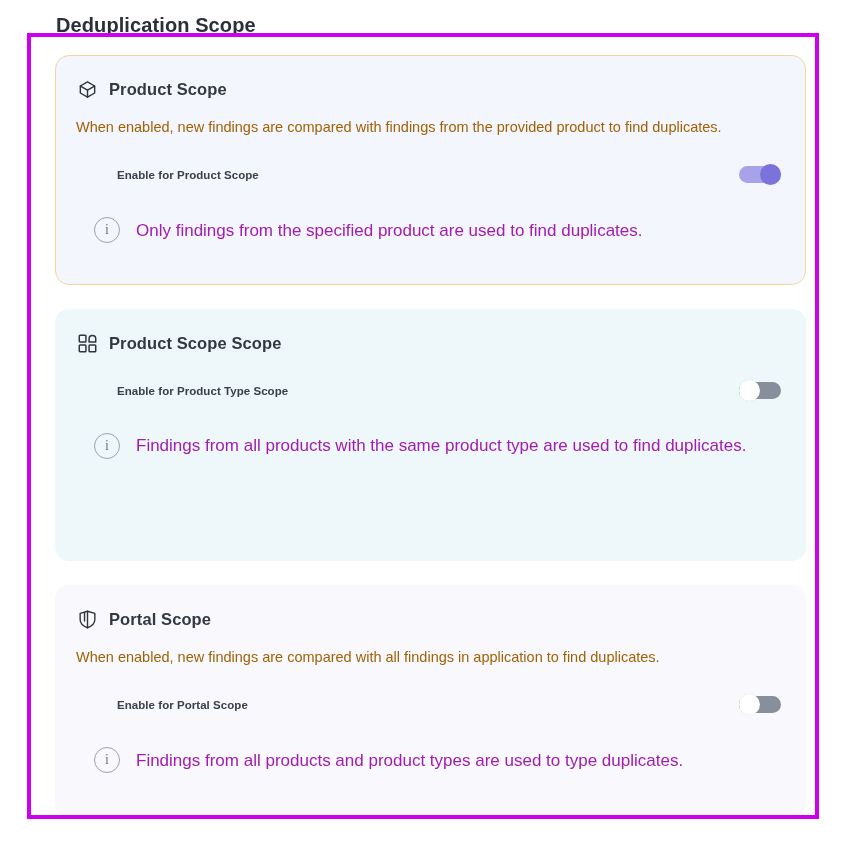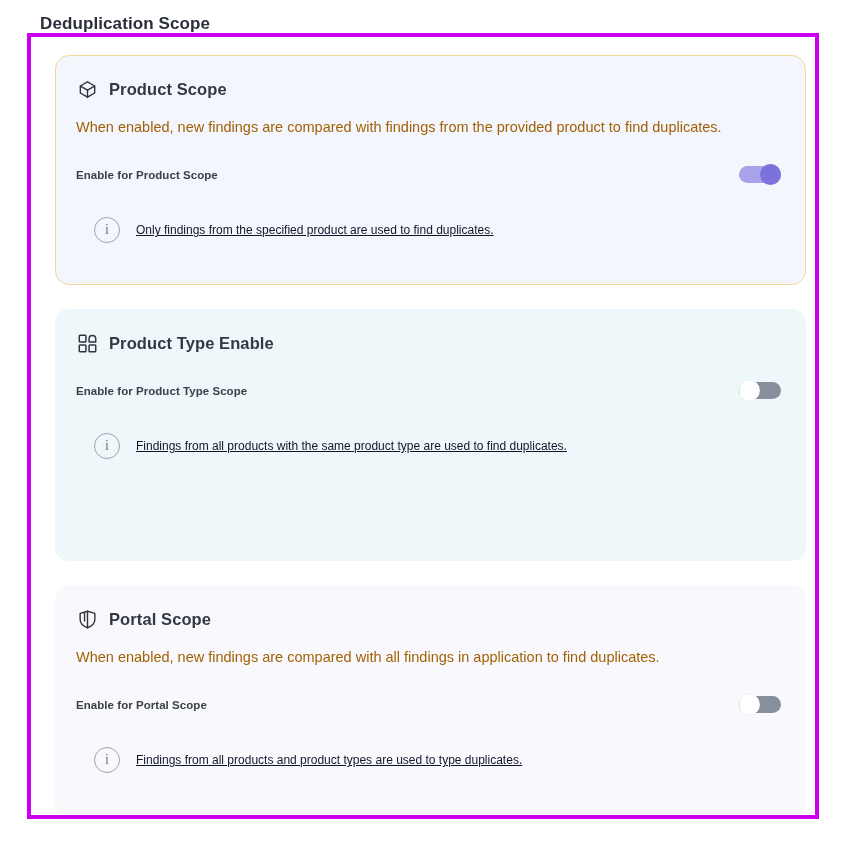--- a/index.html
+++ b/index.html
@@ -16,23 +16,23 @@
     position: relative;
     width: 847px;
     height: 842px;
     background: #ffffff;
     overflow: hidden;
   }
 
   
   .section-heading {
     position: absolute;
-    left: 40px;
+    left: 56px;
     top: 14px;
-    font-size: 17px;
+    font-size: 20px;
     font-weight: 700;
     color: #2a2f3a;
     letter-spacing: 0.1px;
     white-space: nowrap;
   }
 
   
   .highlight-overlay {
     position: absolute;
     left: 27px;
@@ -117,20 +117,21 @@
     font-weight: 400;
   }
 
   
   .toggle-row {
     display: flex;
     align-items: center;
     justify-content: space-between;
     margin-top: 26px;
     padding-right: 4px;
+    margin-left: 41px;
   }
 
   .toggle-label {
     font-size: 11.5px;
     font-weight: 600;
     color: #3a4049;
     letter-spacing: 0.05px;
   }
 
   .switch {
@@ -182,24 +183,23 @@
     justify-content: center;
     flex: none;
     font-size: 14px;
     color: #6d7480;
     font-family: "Liberation Serif", serif;
     line-height: 1;
     padding-bottom: 1px;
   }
 
   .info-text {
-    font-size: 12px;
-    color: #0f172a;
+    font-size: 17px;
+    color: #a21caf;
     line-height: 1.5;
-    text-decoration: underline;
   }
 </style>
 </head>
 <body>
 
 <div id="page">
 
   <div class="section-heading">Deduplication Scope</div>
 
   <div class="cards">
@@ -235,21 +235,21 @@
     <div class="scope-card card-product-type">
       <div class="card-header">
         <span class="card-icon">
           <svg width="21" height="21" viewBox="0 0 24 24" fill="none" stroke="#2f343d" stroke-width="1.7" stroke-linecap="round" stroke-linejoin="round">
             <rect x="2.6" y="2.6" width="7.6" height="7.6" rx="0.9"></rect>
             <rect x="2.6" y="13.8" width="7.6" height="7.6" rx="0.9"></rect>
             <rect x="13.8" y="13.8" width="7.6" height="7.6" rx="0.9"></rect>
             <path d="M13.8 10.2V6.6a3.8 3.8 0 0 1 7.6 0v3.6z"></path>
           </svg>
         </span>
-        <span class="card-title">Product Type Enable</span>
+        <span class="card-title">Product Scope Scope</span>
       </div>
 
 
       <div class="toggle-row">
         <span class="toggle-label">Enable for Product Type Scope</span>
         <span class="switch off">
           <span class="track"></span>
           <span class="knob"></span>
         </span>
       </div>

